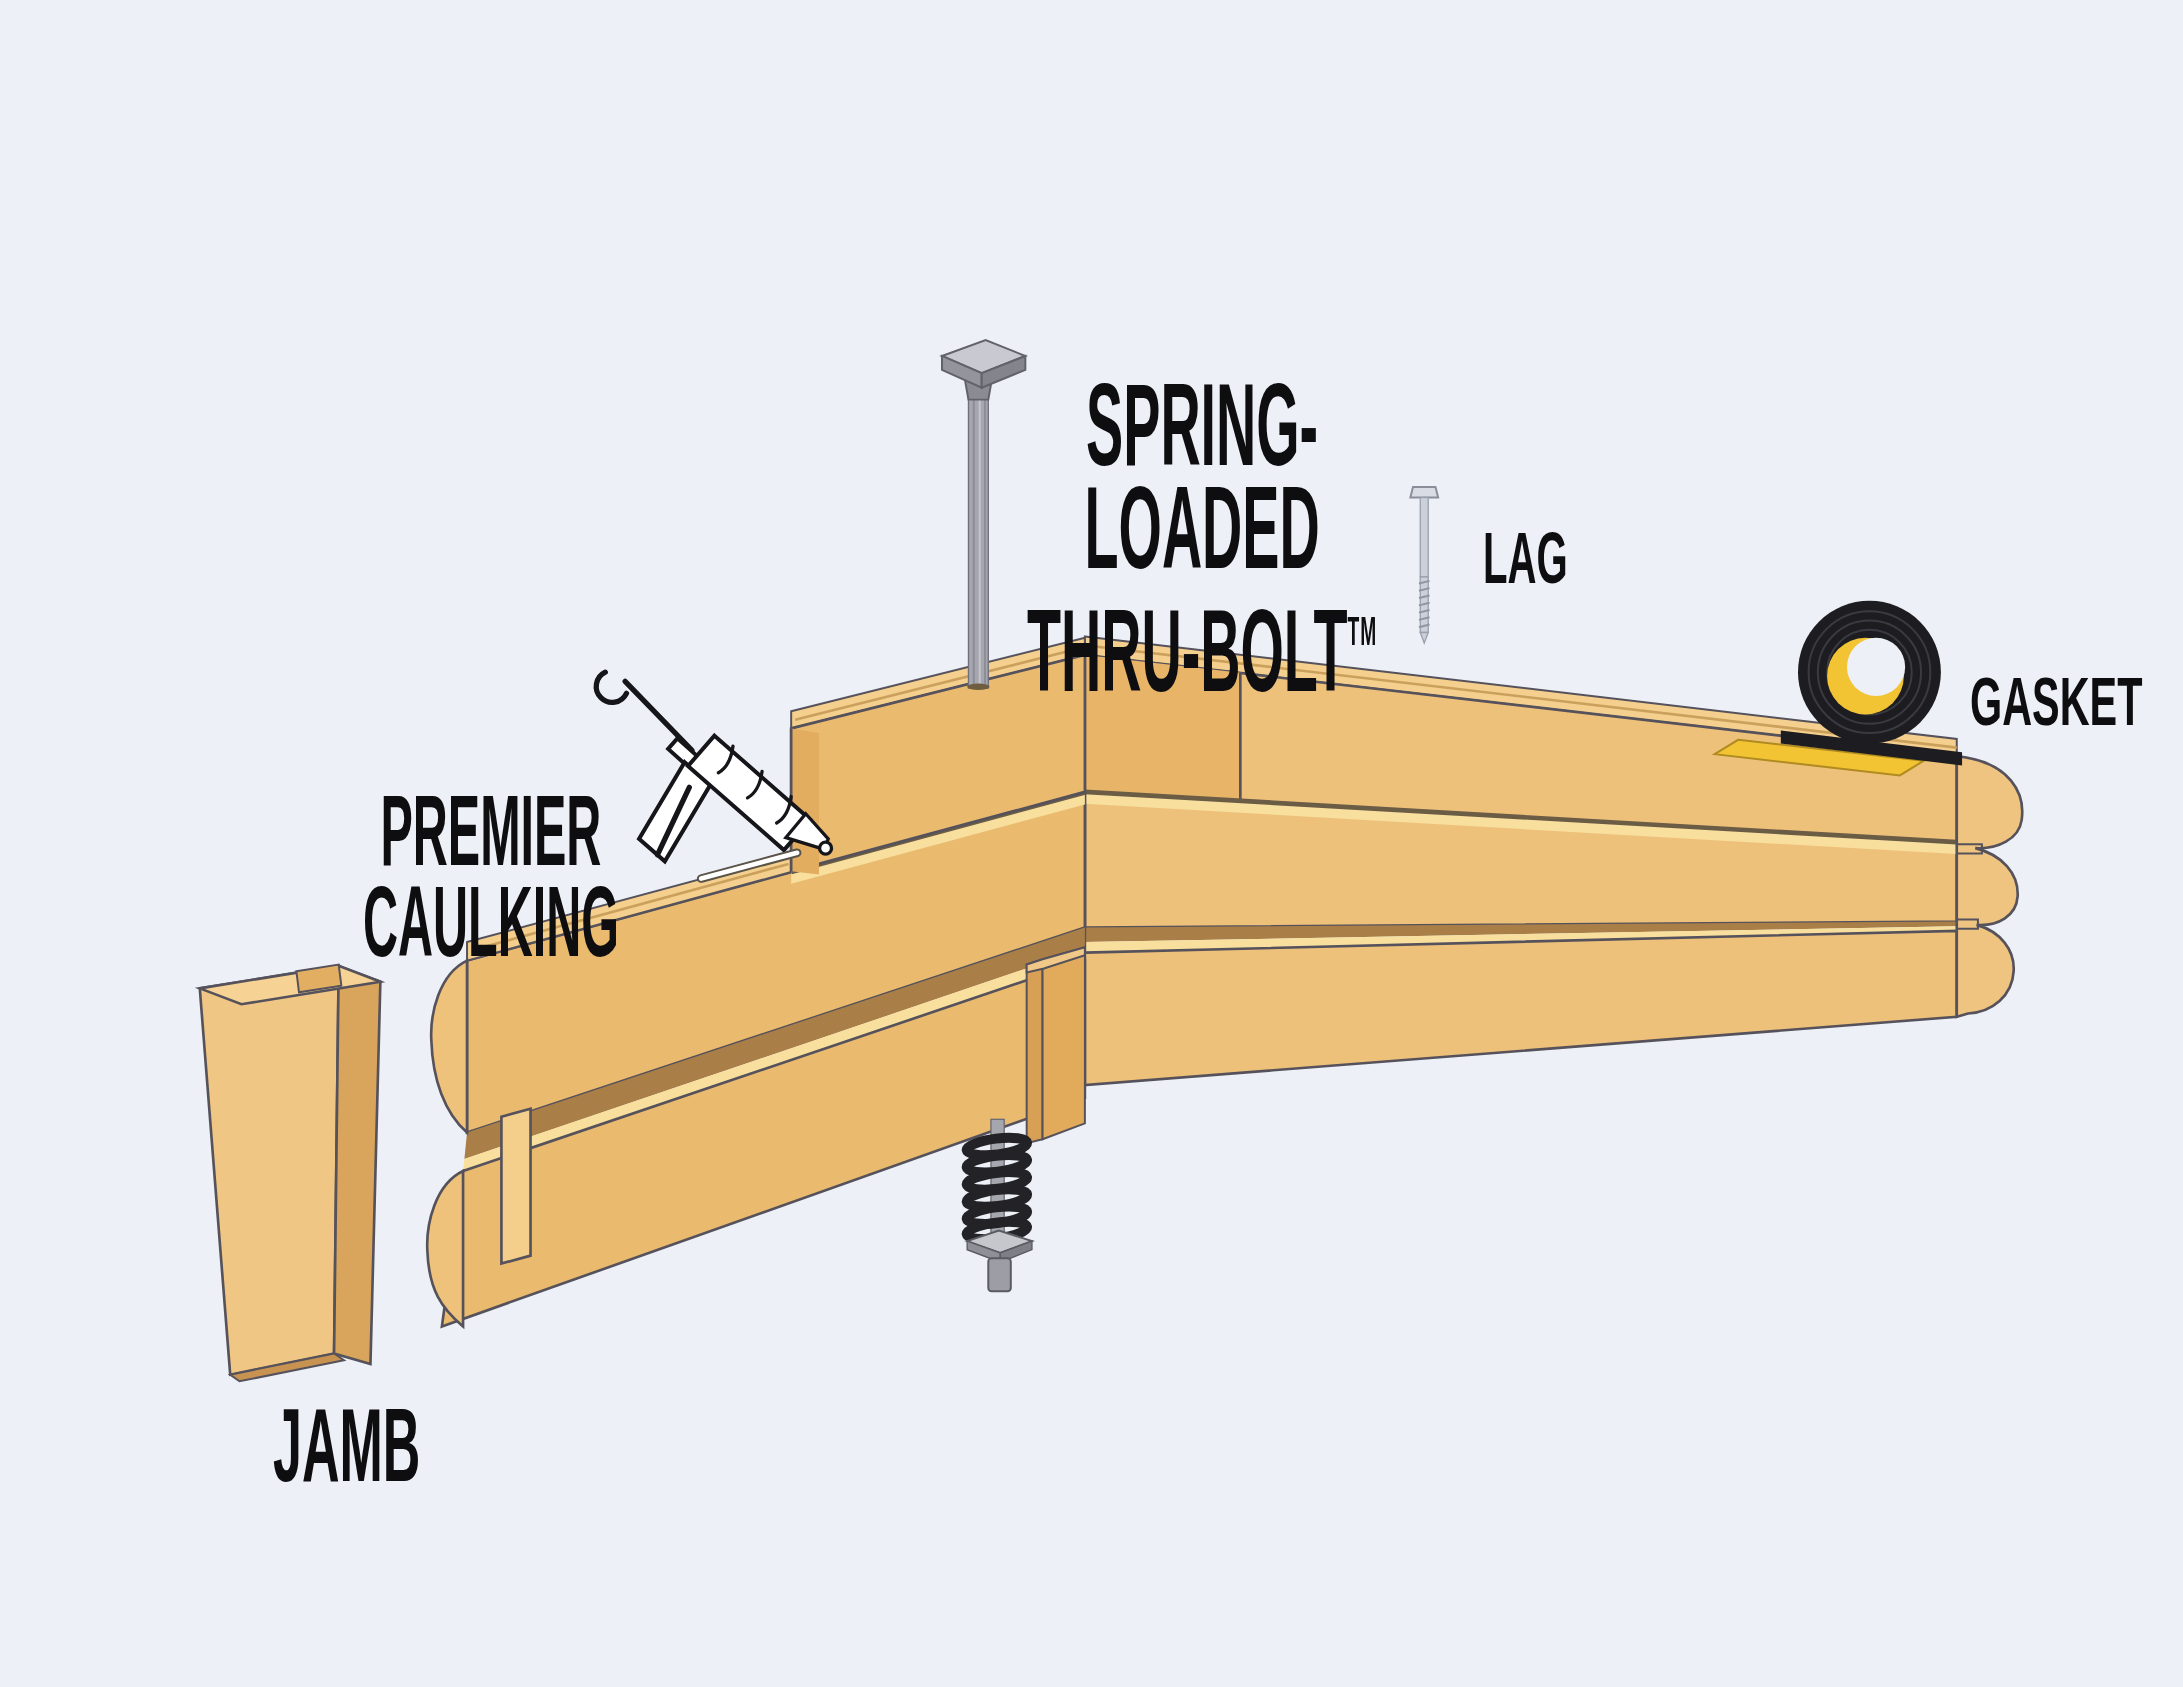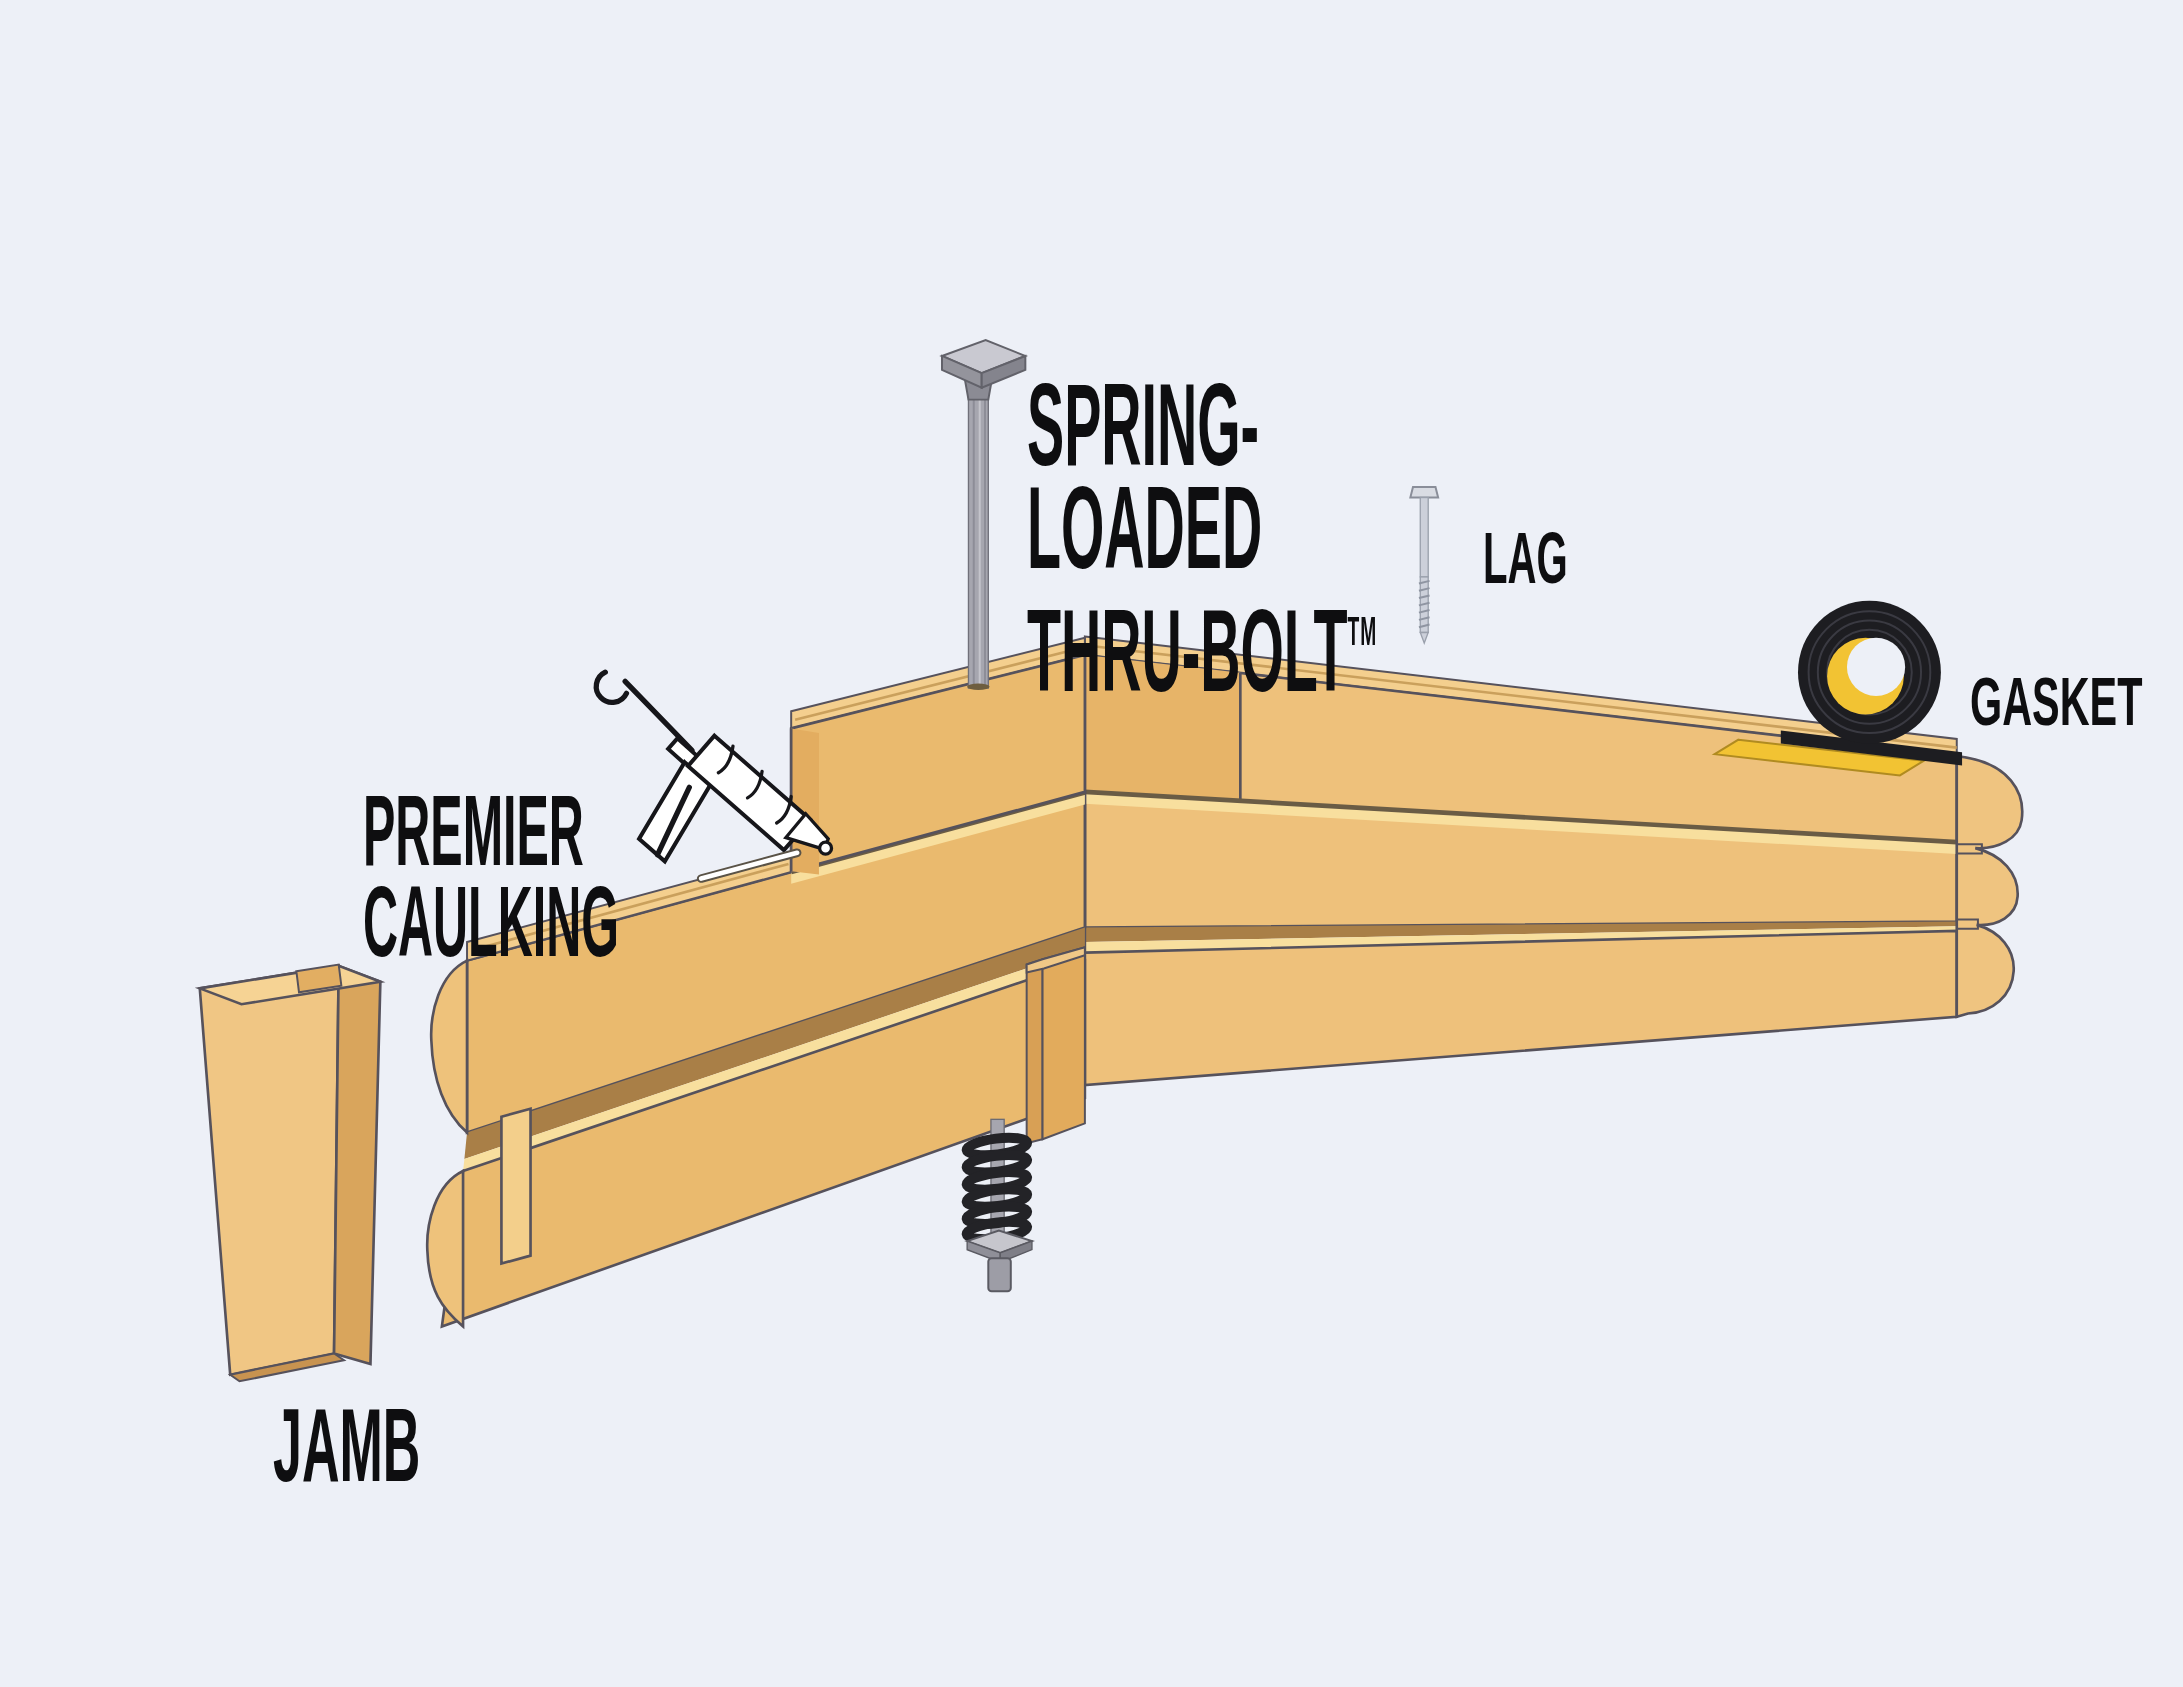--- a/index.html
+++ b/index.html
@@ -2,20 +2,21 @@
 <html style="--background: #edf0f7; --ink: #0e0e10; --wood-face: #eaba6e; --wood-face-light: #eec17b; --wood-face-dark: #e2ab5c; --wood-end: #d8a055; --wood-top: #f4cf8e; --wood-tongue: #f8df9e; --wood-gap: #a97f47; --wood-groove: #6a5c45; --outline: #56525c; --steel: #a6a6af; --steel-dark: #84848d; --steel-light: #c9c9d1; --lag-steel: #ccd0da; --spring-black: #232327; --gasket-black: #1d1d21; --gasket-yellow: #f2c333; --caulk-white: #ffffff;font-size:10.6px"><head>
 <meta charset="utf-8">
 <style>
   html,body{margin:0;padding:0;}
   #stage{
     position:relative;
     width:2183px;height:1687px;
     background:var(--background,#edf0f7);
     font-family:"Liberation Sans",sans-serif;
     overflow:hidden;
+    text-align:center;
   }
   #scene-svg{position:absolute;left:0;top:0;width:2183px;height:1687px;}
   .label{
     position:absolute;
     font-weight:700;
     color:var(--ink,#0e0e10);
     transform-origin:left top;
     white-space:nowrap;
   }
   #lbl-thrubolt{left:1027px;top:374px;font-size:116px;line-height:103px;transform:scaleX(.48);}

